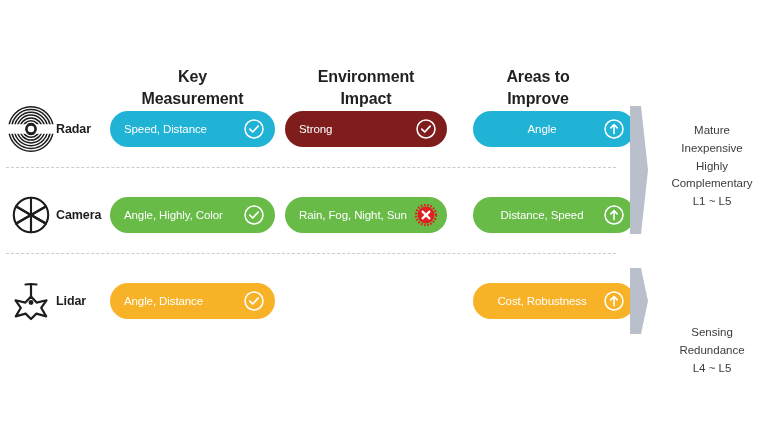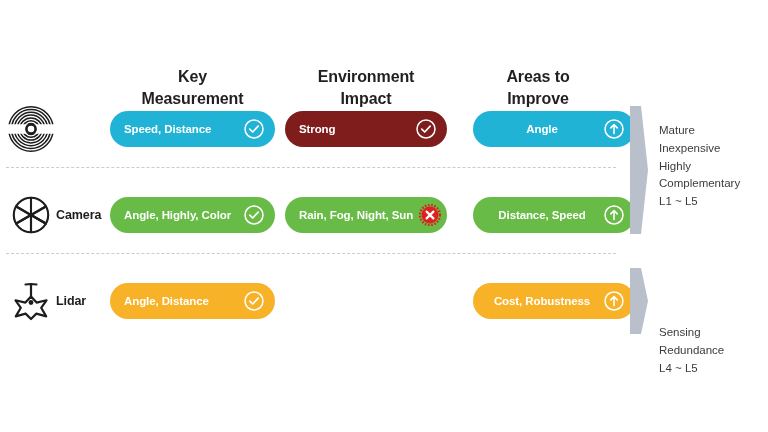--- a/index.html
+++ b/index.html
@@ -72,21 +72,21 @@
     border-radius: 18px;
     display: flex;
     align-items: center;
     box-sizing: border-box;
     padding: 0 10px 0 14px;
   }
   .pill-text {
     flex: 1;
     color: #ffffff;
     font-size: 11.5px;
-    font-weight: bold;
+    font-weight: normal;
     letter-spacing: -0.1px;
     white-space: nowrap;
   }
   .pill-badge {
     flex: 0 0 auto;
     width: 22px;
     height: 22px;
     margin-left: 6px;
   }
   .pill-badge svg { display: block; width: 22px; height: 22px; }
@@ -115,20 +115,21 @@
   #arrow-0 { left: 628px; top: 106px; height: 128px; }
   #arrow-1 { left: 628px; top: 268px; height: 66px; }
 
   .callout-text {
     position: absolute;
     left: 659px;
     font-size: 11.5px;
     line-height: 1.55;
     color: #3c3c3c;
     width: 106px;
+    text-align: center;
   }
   #callout-text-0 { top: 122px; }
   #callout-text-1 { top: 278px; margin-top: 46px; }
   .callout-line { display: block; }
 </style>
 </head>
 <body>
 
 <div class="col-header" id="hdr-0">Key
 Measurement</div>
@@ -164,20 +165,21 @@
           <circle cx="23" cy="23" r="11.1"></circle>
             <circle cx="23" cy="23" r="13.9"></circle>
           <circle cx="23" cy="23" r="16.7"></circle>
             <circle cx="23" cy="23" r="19.5"></circle>
           <circle cx="23" cy="23" r="22.2"></circle>
         </g>
       </g>
       <circle cx="23" cy="23" r="4.6" fill="none" stroke="#1d1d1d" stroke-width="2.6"></circle>
     </svg>
   </div>
+  <div class="sensor-label">Radar</div>
 
   <div class="pill pill-c0" style="background:#21b3d6">
     <span class="pill-text">Speed, Distance</span>
     <span class="pill-badge">
       <svg viewBox="0 0 22 22" xmlns="http://www.w3.org/2000/svg">
         <circle cx="11" cy="11" r="9" fill="none" stroke="#fff" stroke-width="1.5"></circle>
         <path d="M6.8 11.2 L9.7 14 L15.2 8.1" fill="none" stroke="#fff" stroke-width="1.7" stroke-linecap="round" stroke-linejoin="round"></path>
       </svg>
     </span>
   </div>

